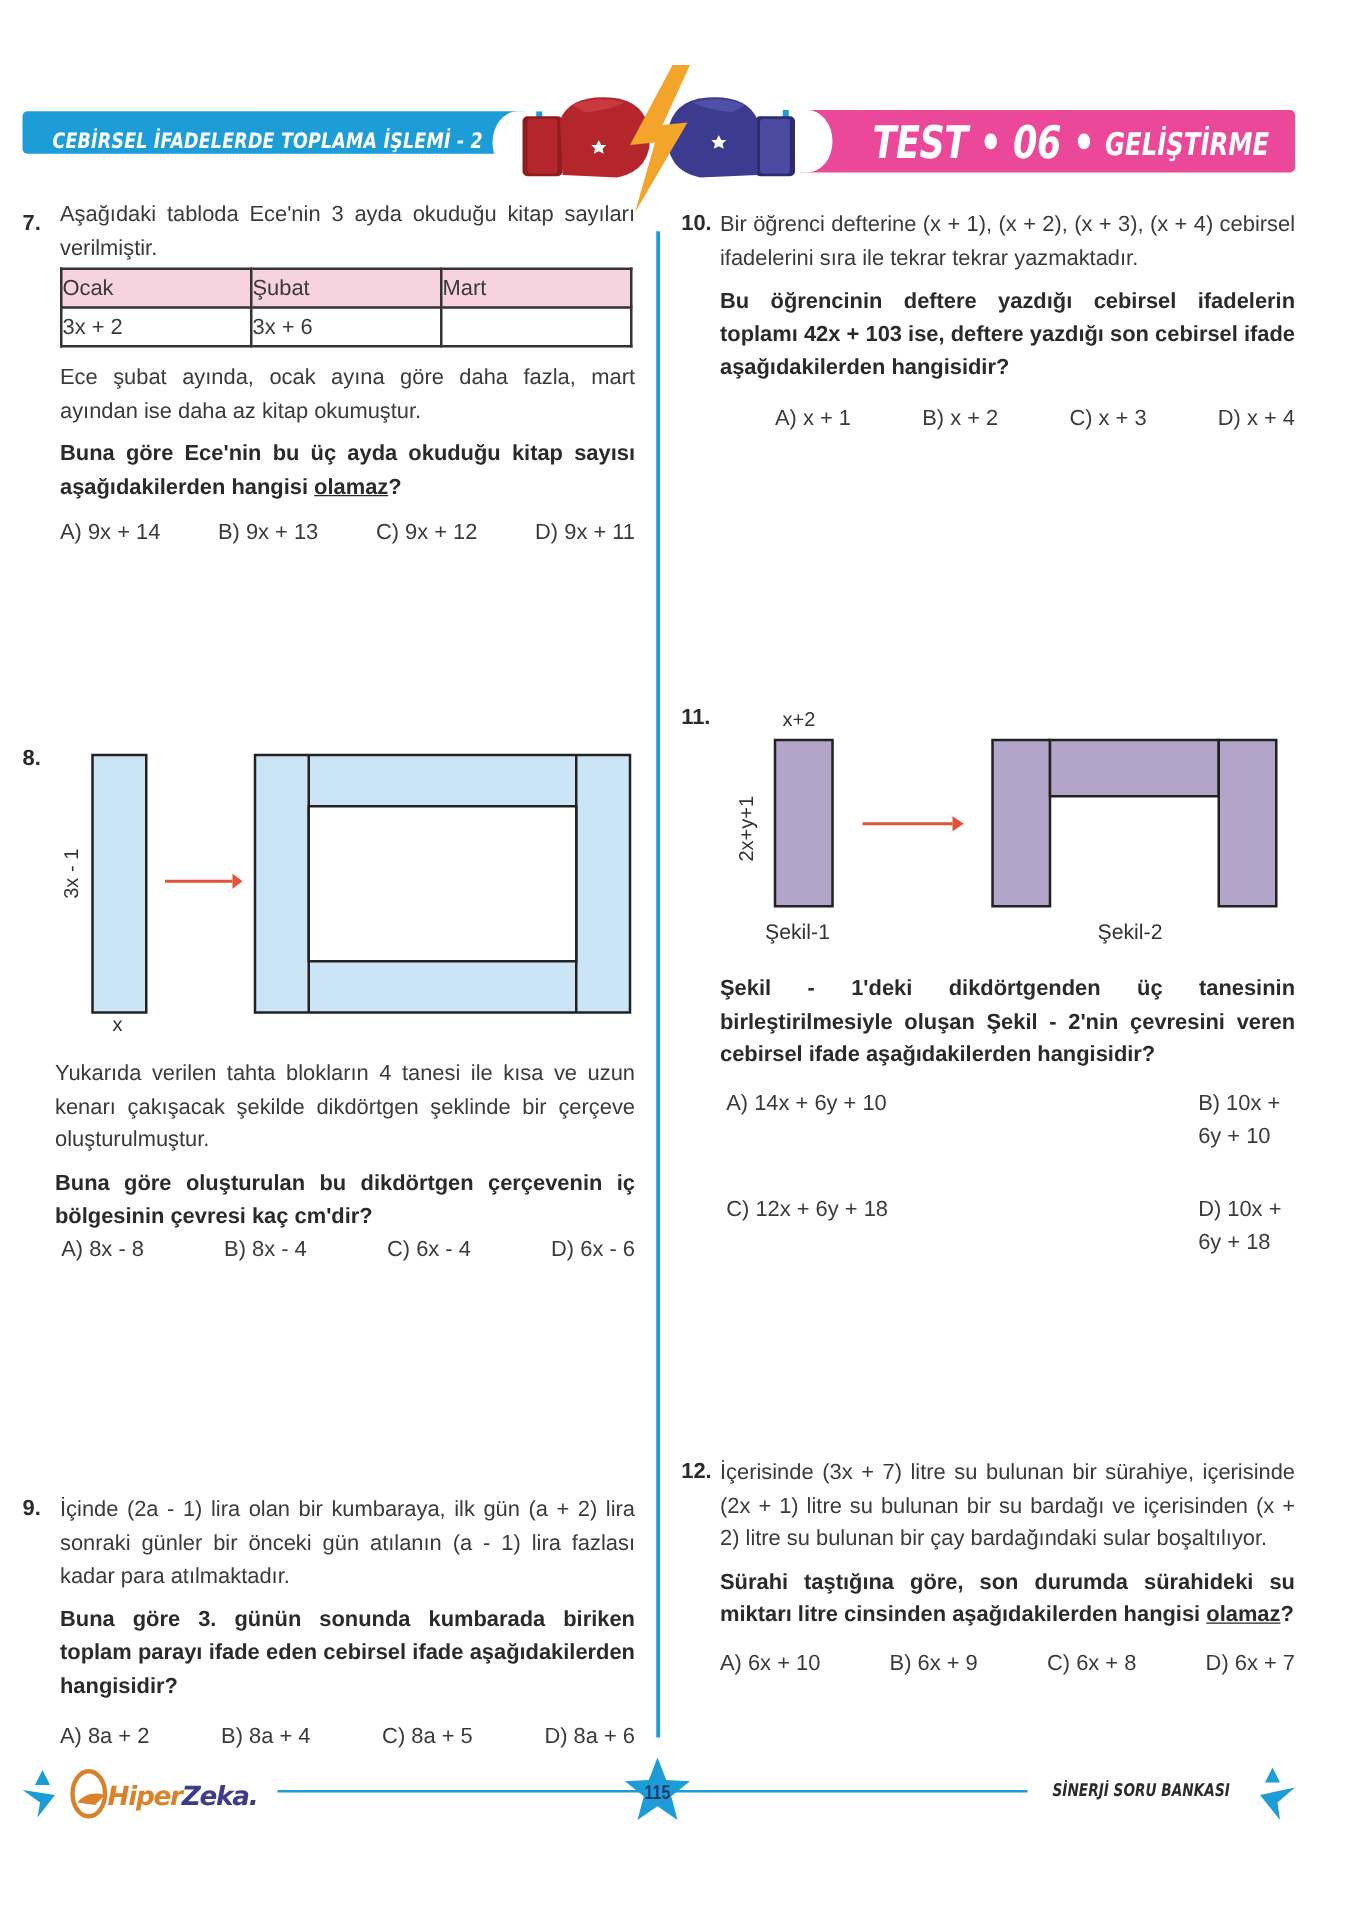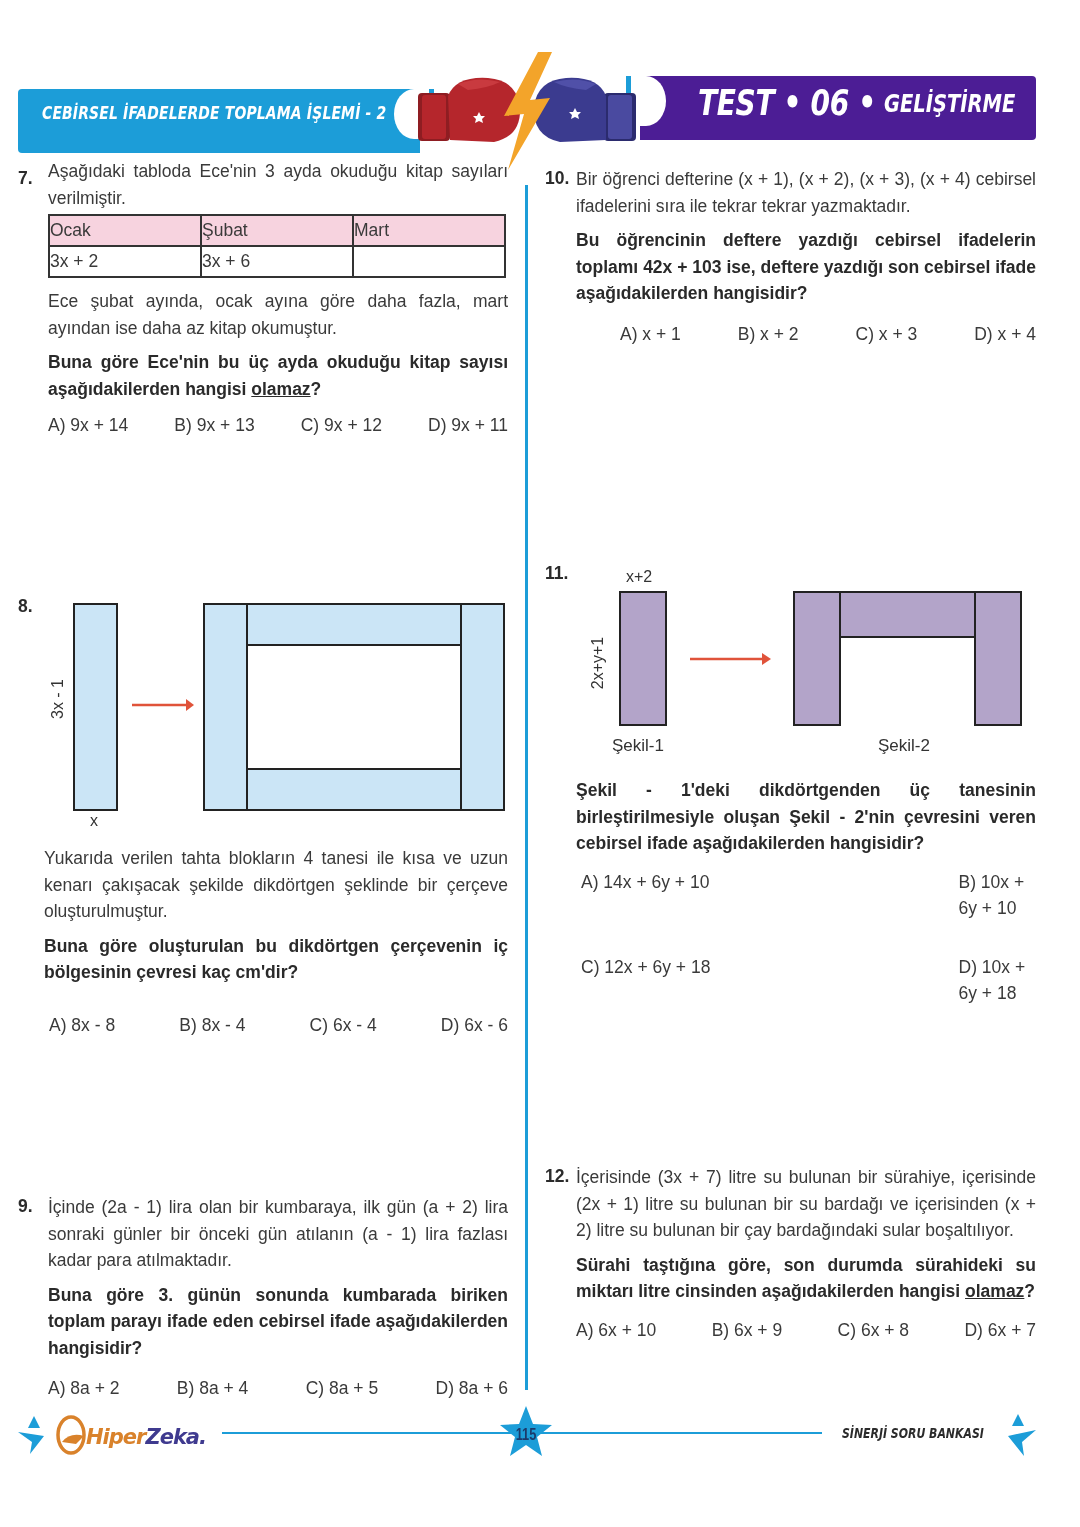--- a/index.html
+++ b/index.html
@@ -1,37 +1,37 @@
 <!DOCTYPE html>
 <html><head>
   <meta charset="utf-8">
   <style>
     * { box-sizing: border-box; margin: 0; padding: 0; }
     html, body { width: 1080px; height: 1527px; background: #ffffff; overflow: hidden; }
     body { position: relative; font-family: "Liberation Sans", "DejaVu Sans", sans-serif; color: #2b2b2b; }
 
     
     .hdr-left {
-      position: absolute; left: 18px; top: 89px; width: 402px; height: 64px;
+      position: absolute; left: 18px; top: 89px; width: 402px; height: 34px;
       background: #1c9dd8; border-radius: 4px 0 0 4px;
     }
     .hdr-left::after {
       content: ""; position: absolute; right: -14px; top: 0; width: 40px; height: 50px;
       background: #ffffff; border-radius: 50% 0 0 50% / 50% 0 0 50%;
       box-shadow: -5px 0 0 0 #1c9dd8 inset;
     }
     .hdr-left-title {
       position: absolute; left: 24px; top: 14px;
       font-family: "DejaVu Sans", sans-serif; font-weight: bold; font-style: italic;
       font-size: 17px; letter-spacing: 0.2px; color: #ffffff; transform: scaleX(0.82); transform-origin: left center;
       white-space: nowrap;
     }
     .hdr-right {
-      position: absolute; left: 640px; top: 76px; width: 396px; height: 64px;
-      background: #4c1d95; border-radius: 0 4px 4px 0;
+      position: absolute; left: 640px; top: 88px; width: 396px; height: 50px;
+      background: #ec4899; border-radius: 0 4px 4px 0;
     }
     .hdr-right::before {
       content: ""; position: absolute; left: -14px; top: 0; width: 40px; height: 50px;
       background: #ffffff; border-radius: 0 50% 50% 0 / 0 50% 50% 0;
       box-shadow: 5px 0 0 0 #1c9dd8 inset;
     }
     .hdr-test {
       position: absolute; left: 58px; top: 6px;
       font-family: "DejaVu Sans", sans-serif; font-weight: bold; font-style: italic;
       font-size: 36px; color: #ffffff; transform: scaleX(0.78); transform-origin: left center; white-space: nowrap;
@@ -150,21 +150,21 @@
   <rect x="207" y="50" width="214" height="124" fill="#ffffff" stroke="#222" stroke-width="2"></rect>
   <line x1="207" y1="9" x2="207" y2="215" stroke="#222" stroke-width="2"></line>
   <line x1="421" y1="9" x2="421" y2="215" stroke="#222" stroke-width="2"></line>
 </svg>
 <div class="lbl rot" style="left:36px; top:690px; width:44px; text-align:center;">3x - 1</div>
 <div class="lbl" style="left:90px; top:812px;">x</div>
 
 <div class="q" style="left:44px; top:845px; width:464px;">
   <p class="txt">Yukarıda verilen tahta blokların 4 tanesi ile kısa ve uzun kenarı çakışacak şekilde dikdörtgen şeklinde bir çerçeve oluşturulmuştur.</p>
   <p class="txt bold">Buna göre oluşturulan bu dikdörtgen çerçevenin iç bölgesinin çevresi kaç cm'dir?</p>
-  <div class="opts" style="margin-top:26px; padding-left:5px;">
+  <div class="opts" style="margin-top:0; padding-left:5px;">
     <span>A) 8x - 8</span>
     <span>B) 8x - 4</span>
     <span>C) 6x - 4</span>
     <span>D) 6x - 6</span>
   </div>
 </div>
 
 <div class="qnum" style="left:18px; top:1196px;">9.</div>
 <div class="q" style="left:48px; top:1194px; width:460px;">
   <p class="txt">İçinde (2a - 1) lira olan bir kumbaraya, ilk gün (a + 2) lira sonraki günler bir önceki gün atılanın (a - 1) lira fazlası kadar para atılmaktadır.</p>

